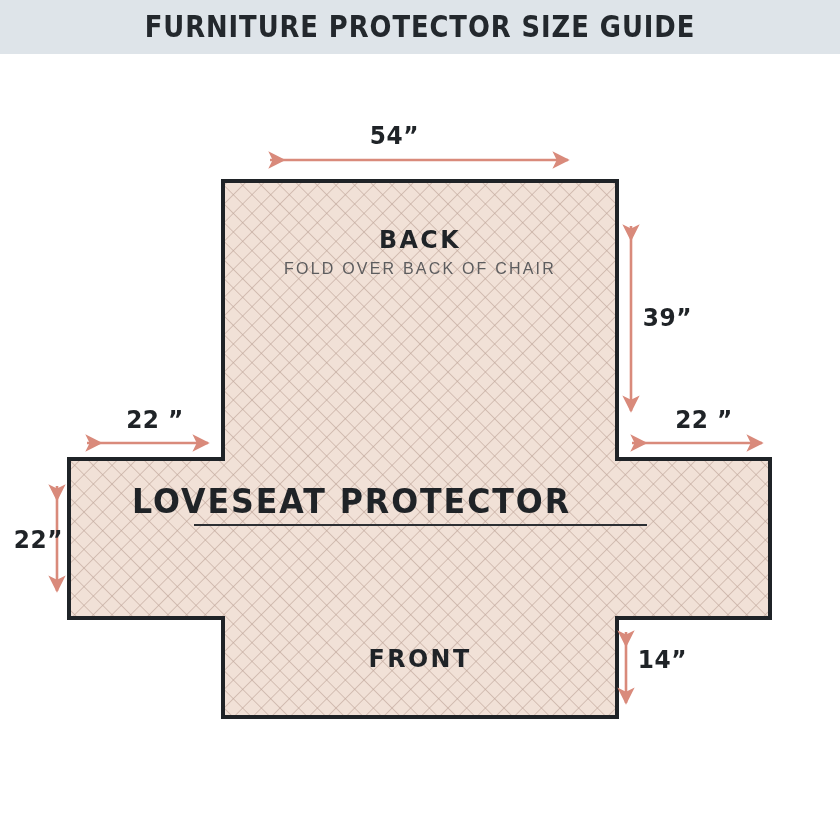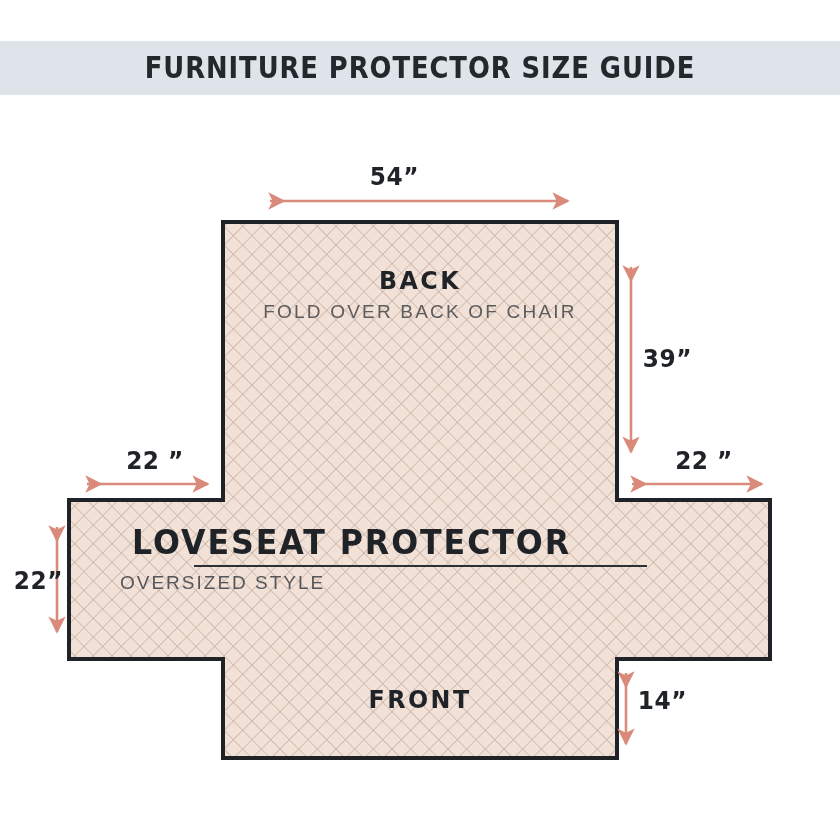--- a/index.html
+++ b/index.html
@@ -11,21 +11,20 @@
     height: 840px;
     background: #ffffff;
     font-family: "Liberation Sans", sans-serif;
     overflow: hidden;
   }
   #stage {
     position: relative;
     width: 840px;
     height: 740px;
     background: #ffffff;
-    margin-top: 41px;
   }
 
   
   #header-bar {
     position: absolute;
     left: 0;
     top: 0;
     width: 840px;
     height: 54px;
     background: #dee4e9;
@@ -84,21 +83,21 @@
     letter-spacing: 2.6px;
     color: #1f2327;
     transform: scaleX(0.95);
     transform-origin: center center;
   }
   #back-sub {
     left: 0; top: 260px; width: 840px;
     text-align: center;
     font-family: "Liberation Sans", sans-serif;
     font-weight: normal;
-    font-size: 19px;
+    font-size: 16px;
     letter-spacing: 2.2px;
     color: #5c5c5e;
   }
 
   #center-block {
     position: absolute;
     left: 120px;
     top: 484px;
     width: 600px;
     text-align: left;
@@ -226,18 +225,17 @@
   <div class="lbl dim-num" id="dim-left-v-22">22”</div>
 
   <div class="lbl dim-num" id="dim-right-14">14”</div>
 
   <div class="lbl" id="back-title">BACK</div>
   <div class="lbl" id="back-sub">FOLD OVER BACK OF CHAIR</div>
 
   <div id="center-block">
     <div id="main-title">LOVESEAT PROTECTOR</div>
     <div id="title-rule"></div>
-    <div id="style-line">OVERSIZED STYLE</div>
   </div>
 
   <div class="lbl" id="front-title">FRONT</div>
 
 </div>
 
 </body></html>

